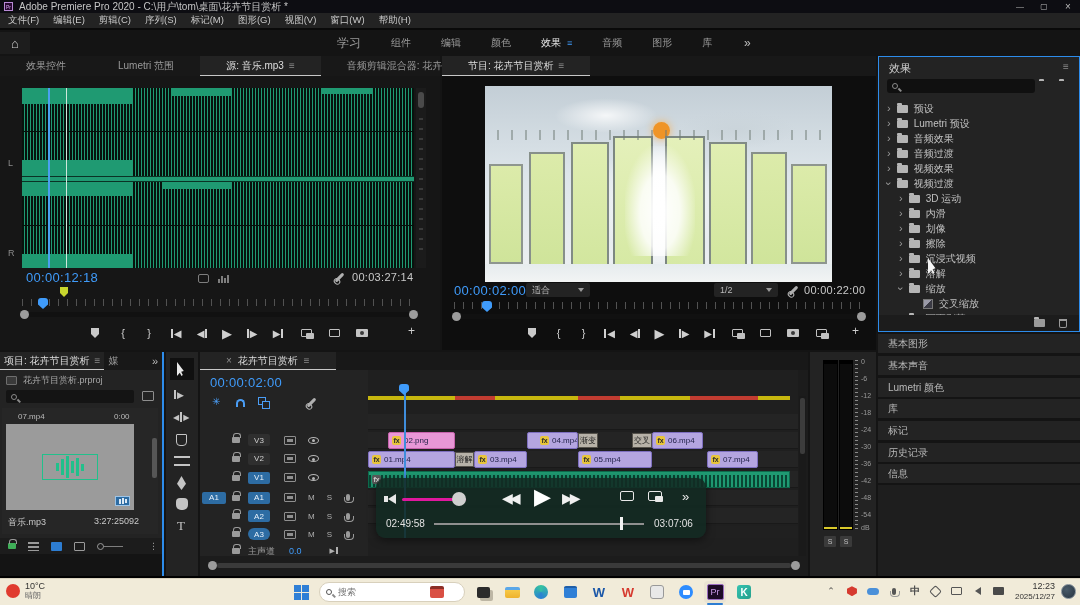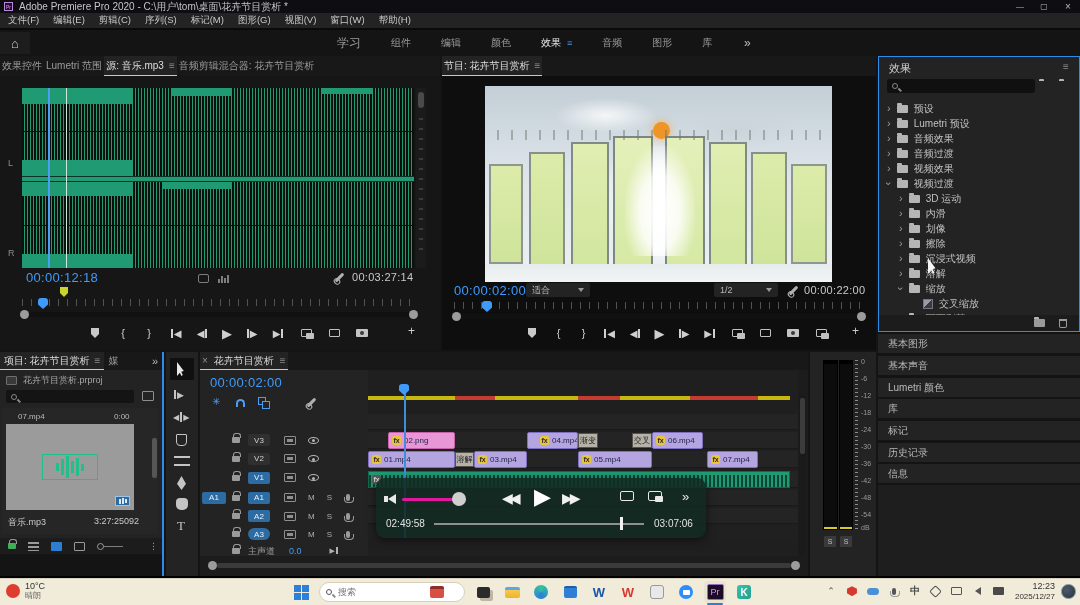--- a/index.html
+++ b/index.html
@@ -3,21 +3,21 @@
 <meta charset="utf-8">
 <style>
   * { margin:0; padding:0; box-sizing:border-box; }
   html,body { width:1080px; height:605px; background:#000; overflow:hidden;
     font-family:"Liberation Sans","DejaVu Sans",sans-serif; }
   .app { position:relative; width:1080px; height:605px; background:#141414; }
   .abs { position:absolute; }
   .panel { position:absolute; background:#232323; }
   .tabbar { position:absolute; left:0; right:0; top:0; height:20px; background:#181818;
     display:flex; align-items:center; color:#9a9a9a; font-size:10px; }
-  .tab { padding:0 2px; height:100%; display:flex; align-items:center; gap:5px; white-space:nowrap; }
+  .tab { padding:0 26px; height:100%; display:flex; align-items:center; gap:5px; white-space:nowrap; }
   .tab.active { color:#dedede; background:#232323; border-bottom:1px solid #c8c8c8; }
   .menu-glyph { color:#8a8a8a; font-size:10px; }
   .blue { color:#3f9bfa; }
   .tc { font-size:11px; letter-spacing:.3px; }
   .tc-big { font-size:13px; }
   .white-tc { color:#c9c9c9; }
   .dim { color:#8b8b8b; }
   
   .transport { position:absolute; display:flex; align-items:center; color:#cfcfcf; }
   .tbtn { display:flex; align-items:center; justify-content:center; font-size:10px; }

